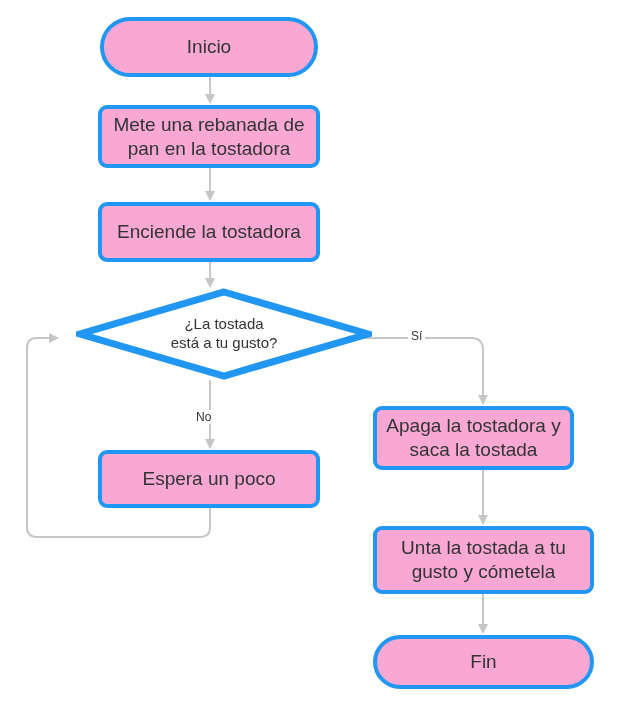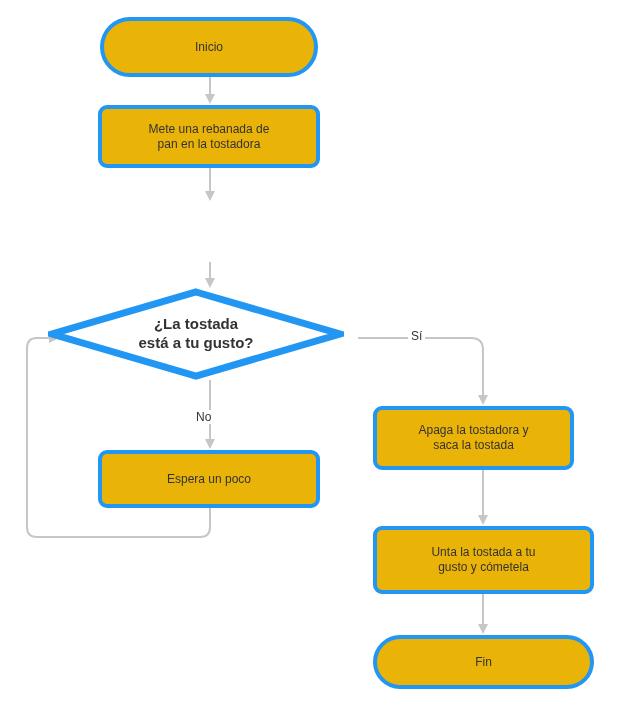--- a/index.html
+++ b/index.html
@@ -18,28 +18,28 @@
   #connectors {
     position: absolute;
     left: 0;
     top: 0;
     width: 620px;
     height: 720px;
   }
   .node {
     position: absolute;
     box-sizing: border-box;
-    background: #eab308;
+    background: #f9a8d4;
     border: 4px solid #2196f3;
     display: flex;
     align-items: center;
     justify-content: center;
     text-align: center;
     color: #333333;
-    font-size: 12px;
+    font-size: 19px;
     line-height: 1.25;
     z-index: 2;
   }
   .node.process {
     border-radius: 9px;
   }
   .node.terminal {
     border-radius: 999px;
   }
   .node-label {
@@ -104,22 +104,25 @@
 
   <div class="node terminal" style="left:100px; top:17px; width:218px; height:60px;">
     <span class="node-label">Inicio</span>
   </div>
 
   <div class="node process" style="left:98px; top:105px; width:222px; height:63px;">
     <span class="node-label">Mete una rebanada de
 pan en la tostadora</span>
   </div>
 
+  <div class="node process" style="left:98px; top:202px; width:222px; height:60px;">
+    <span class="node-label">Enciende la tostadora</span>
+  </div>
 
-  <div class="diamond-wrap" style="left:48px; top:288px; width:296px; height:92px;font-weight:bold;">
+  <div class="diamond-wrap" style="left:76px; top:288px; width:296px; height:92px;">
     <svg width="296" height="92" viewBox="0 0 296 92" xmlns="http://www.w3.org/2000/svg">
       <polygon points="148,4 292,46 148,88 4,46" fill="#ffffff" stroke="#2196f3" stroke-width="7" stroke-linejoin="miter"></polygon>
     </svg>
     <span class="diamond-label">¿La tostada
 está a tu gusto?</span>
   </div>
 
   <span class="edge-label" style="left:408px; top:329px;">Sí</span>
 
   <span class="edge-label" style="left:193px; top:410px;">No</span>

